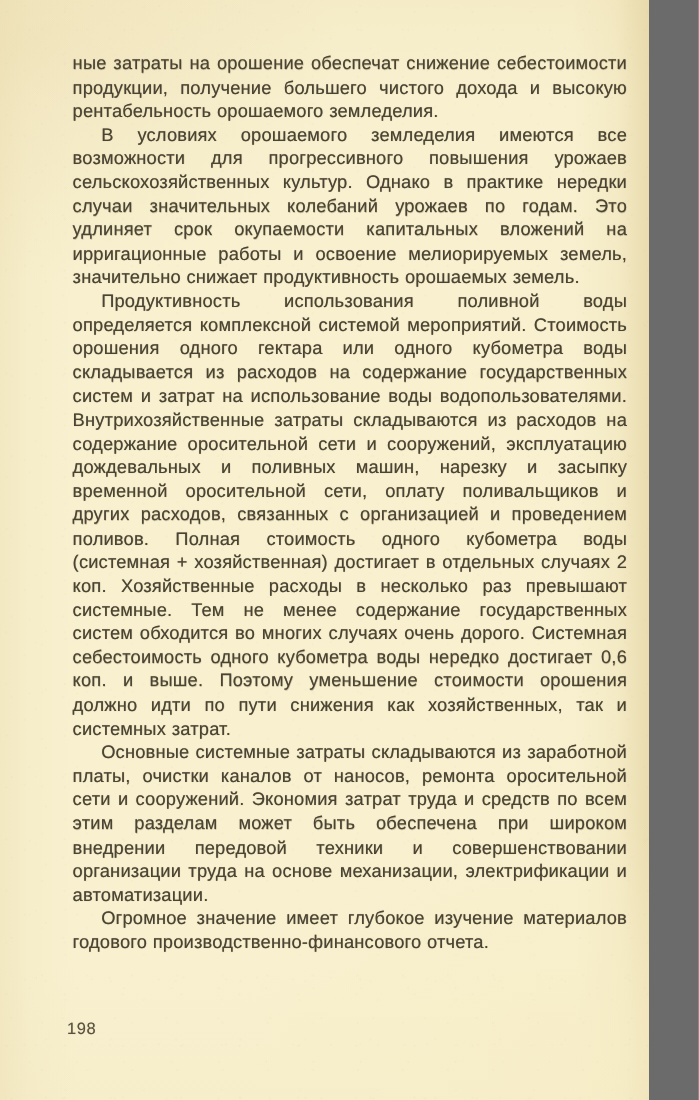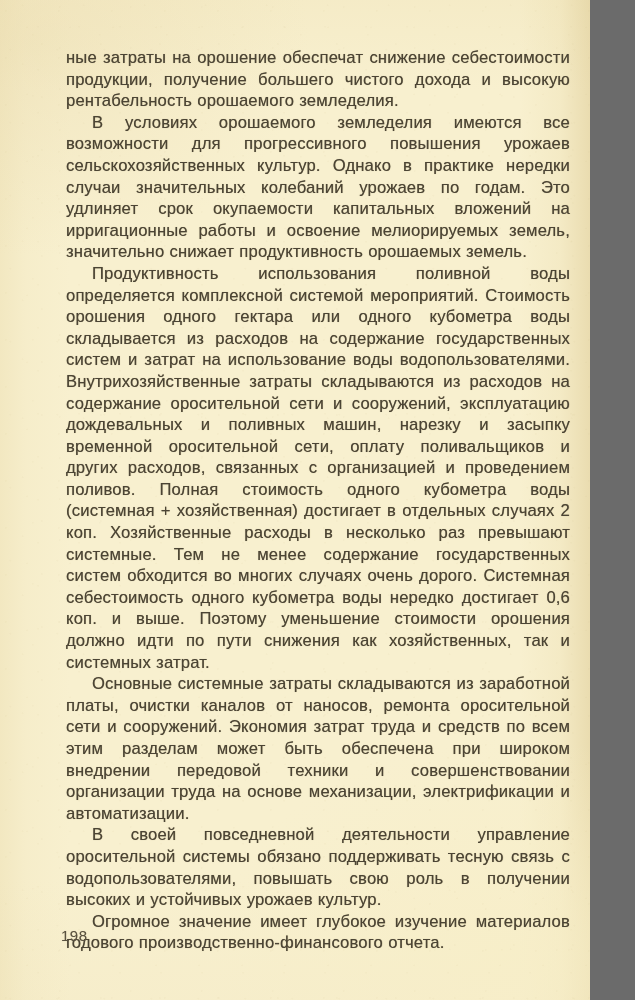--- a/index.html
+++ b/index.html
@@ -117,21 +117,20 @@
   <div class="text-column">
 
     <p class="body-paragraph">ные затраты на орошение обеспечат снижение себестоимости продукции, получение большего чистого дохода и высокую рентабельность орошаемого земледелия.</p>
 
     <p class="body-paragraph indent">В условиях орошаемого земледелия имеются все возможности для прогрессивного повышения урожаев сельскохозяйственных культур. Однако в практике нередки случаи значительных колебаний урожаев по годам. Это удлиняет срок окупаемости капитальных вложений на ирригационные работы и освоение мелиорируемых земель, значительно снижает продуктивность орошаемых земель.</p>
 
     <p class="body-paragraph indent">Продуктивность использования поливной воды определяется комплексной системой мероприятий. Стоимость орошения одного гектара или одного кубометра воды складывается из расходов на содержание государственных систем и затрат на использование воды водопользователями. Внутрихозяйственные затраты складываются из расходов на содержание оросительной сети и сооружений, эксплуатацию дождевальных и поливных машин, нарезку и засыпку временной оросительной сети, оплату поливальщиков и других расходов, связанных с организацией и проведением поливов. Полная стоимость одного кубометра воды (системная + хозяйственная) достигает в отдельных случаях 2 коп. Хозяйственные расходы в несколько раз превышают системные. Тем не менее содержание государственных систем обходится во многих случаях очень дорого. Системная себестоимость одного кубометра воды нередко достигает 0,6 коп. и выше. Поэтому уменьшение стоимости орошения должно идти по пути снижения как хозяйственных, так и системных затрат.</p>
 
     <p class="body-paragraph indent">Основные системные затраты складываются из заработной платы, очистки каналов от наносов, ремонта оросительной сети и сооружений. Экономия затрат труда и средств по всем этим разделам может быть обеспечена при широком внедрении передовой техники и совершенствовании организации труда на основе механизации, электрификации и автоматизации.</p>
 
-    <p class="body-paragraph indent">В своей повседневной деятельности управление оросительной системы обязано поддерживать тесную связь с водопользователями, повышать свою роль в получении высоких и устойчивых урожаев культур.</p>
 
     <p class="body-paragraph indent">Огромное значение имеет глубокое изучение материалов годового производственно-финансового отчета.</p>
 
   </div>
 
   <div class="folio">198</div>
 
 </div>
 
 </body></html>

